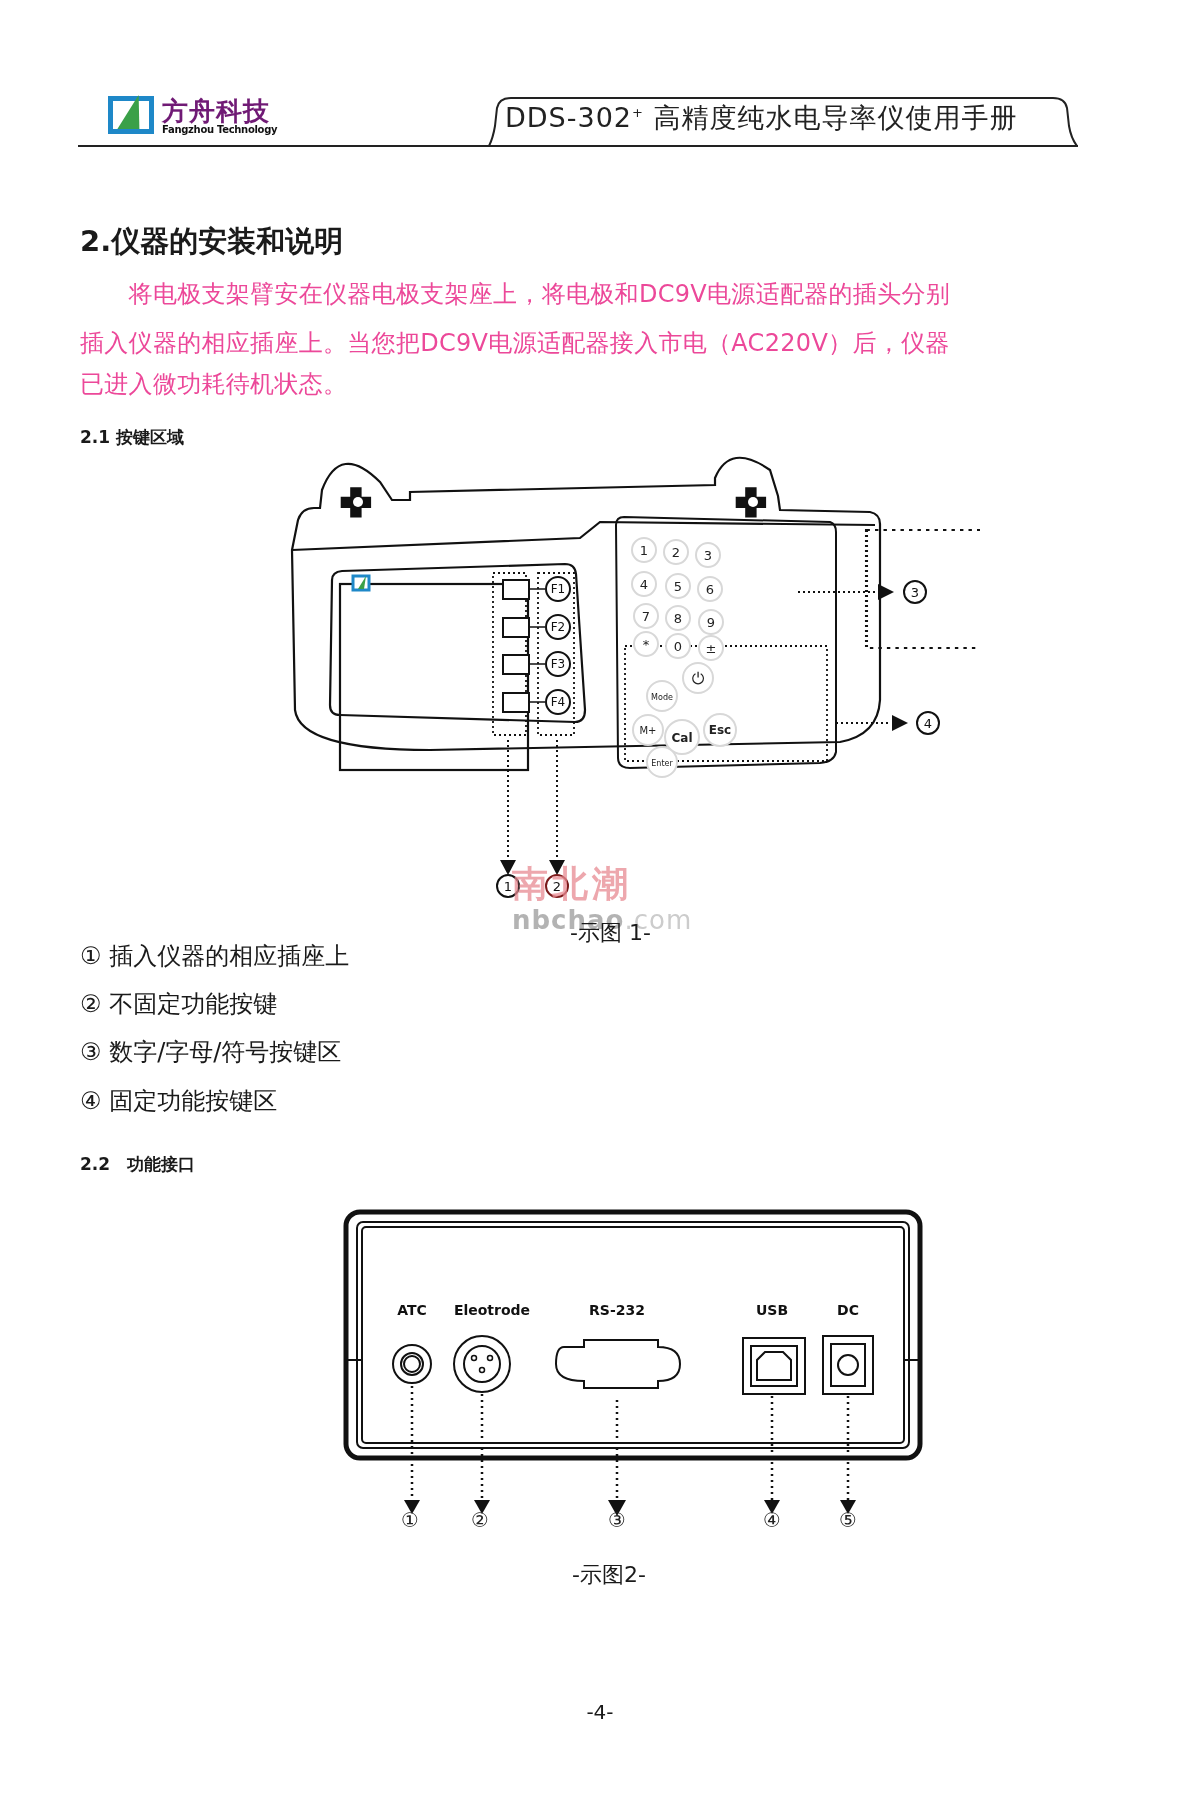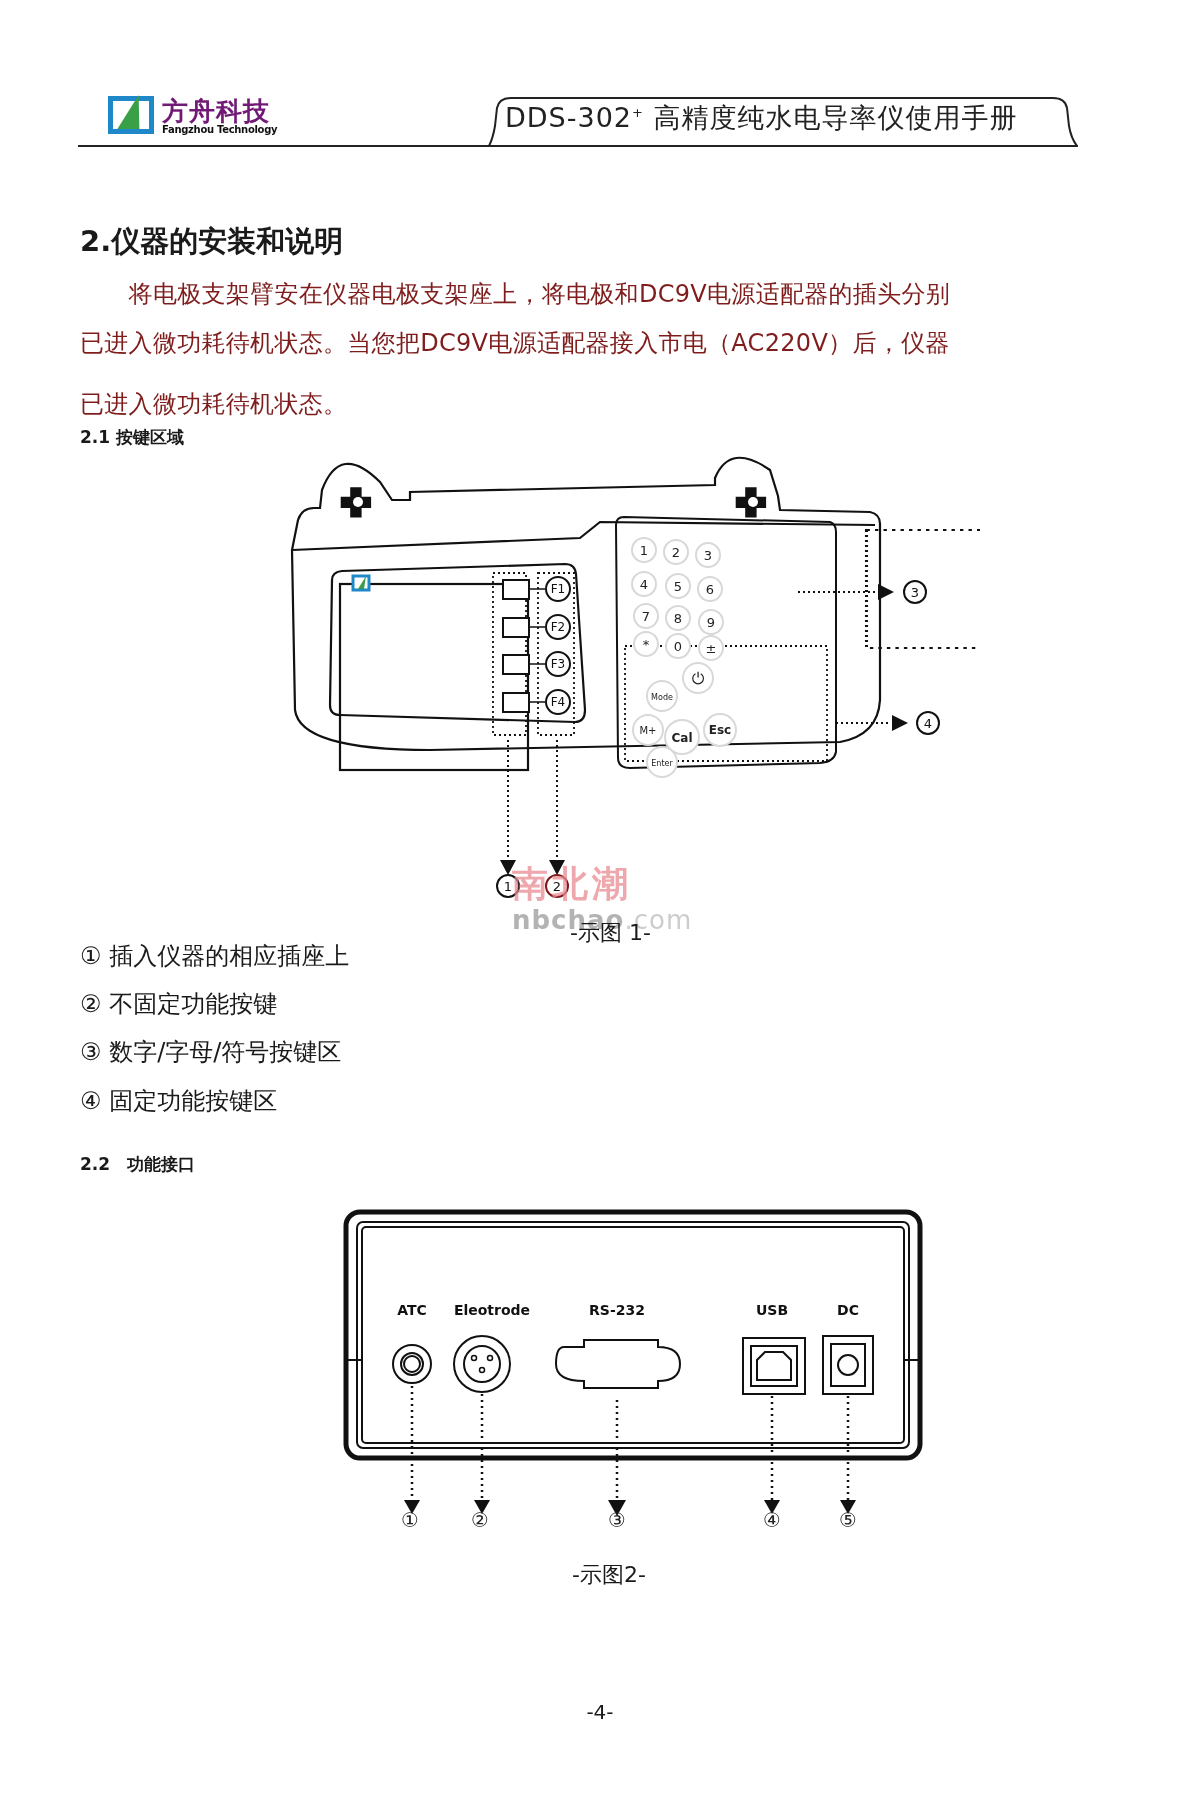--- a/index.html
+++ b/index.html
@@ -11,21 +11,21 @@
   .logo-sail { position:absolute; left:8px; top:-6px; width:0; height:0;
                border-left:14px solid transparent; border-right:8px solid transparent; border-bottom:34px solid #3aa048; transform:skewX(-12deg); }
   .logo-cn { left:162px; top:94px; font-size:26px; font-weight:bold; letter-spacing:1px; color:#701a75; }
   .logo-en { left:162px; top:124px; font-size:10px; font-weight:bold; color:#111; letter-spacing:-0.3px; }
   .header-title { left:505px; top:100px; font-size:27px; color:#222; letter-spacing:1px; white-space:nowrap; }
   .header-title sup { font-size:13px; }
   .header-line { left:78px; top:145px; width:1000px; height:2px; background:#222; }
   .title-frame { left:487px; top:96px; width:592px; height:50px; }
   
   .h1 { left:80px; top:222px; font-size:29px; font-weight:bold; color:#1a1a1a; }
-  .p { left:80px; font-size:24px; color:#7f1d1d; white-space:nowrap; letter-spacing:0.3px; }
+  .p { left:80px; font-size:24px; color:#ec4899; white-space:nowrap; letter-spacing:0.3px; }
   .h2 { left:80px; font-size:17px; font-weight:bold; color:#1a1a1a; }
   .li { left:80px; font-size:24px; color:#1a1a1a; white-space:nowrap; }
   .caption { font-size:22px; color:#1a1a1a; white-space:nowrap; }
   .page-num { left:0; width:1200px; top:1700px; text-align:center; font-size:20px; color:#1a1a1a; }
   .wm-cn { left:512px; top:860px; font-size:36px; font-weight:bold; color:#e88a92; opacity:0.75; letter-spacing:4px; font-family:"DejaVu Serif", serif; }
   .wm-en { left:512px; top:905px; font-size:26px; font-weight:bold; color:#9a9a9a; opacity:0.75; letter-spacing:1px; }
   .wm-en .lite { font-weight:normal; color:#bbbbbb; }
   svg text { font-family:"DejaVu Sans", "Liberation Sans", sans-serif; }
 </style>
 </head>
@@ -38,22 +38,22 @@
 <div class="abs logo-en">Fangzhou Technology</div>
 
 <svg class="abs title-frame" width="592" height="50" viewBox="0 0 592 50">
   <path d="M2,50 Q6,42 8,30 L10,12 Q12,2 24,2 L566,2 Q578,2 580,12 L582,30 Q584,42 590,50" fill="none" stroke="#222" stroke-width="2"></path>
 </svg>
 <div class="abs header-title"><span>DDS-302</span><sup>+</sup><span> 高精度纯水电导率仪使用手册</span></div>
 <div class="abs header-line"></div>
 
 <div class="abs h1">2.仪器的安装和说明</div>
 <div class="abs p" style="top:278px;">　　将电极支架臂安在仪器电极支架座上，将电极和DC9V电源适配器的插头分别</div>
-<div class="abs p" style="top:327px;">已进入微功耗待机状态。当您把DC9V电源适配器接入市电（AC220V）后，仪器</div>
-<div class="abs p" style="top:388px;">已进入微功耗待机状态。</div>
+<div class="abs p" style="top:327px;">插入仪器的相应插座上。当您把DC9V电源适配器接入市电（AC220V）后，仪器</div>
+<div class="abs p" style="top:368px;">已进入微功耗待机状态。</div>
 
 <div class="abs h2" style="top:426px;">2.1 按键区域</div>
 
 <svg class="abs" style="left:280px; top:450px;" width="700" height="460" viewBox="0 0 700 460">
   <g fill="none" stroke="#111" stroke-width="2.2">
 
     <path d="M12,100 L18,70 Q22,58 34,58 L40,58 L42,40 Q60,-8 100,32 L112,50 L130,50 L130,42 L435,35 L435,28 Q450,-8 490,20 L498,46 L500,60 L590,62 Q600,64 600,74 L600,250 Q598,285 560,292 L150,300 Q20,300 15,260 Z"></path>
     <path d="M12,100 L300,88 L320,72 L595,75"></path>
 
     <path d="M52,130 Q52,122 62,121 L285,114 Q295,114 296,124 L305,260 Q305,272 295,272 L60,265 Q50,265 50,255 Z"></path>

